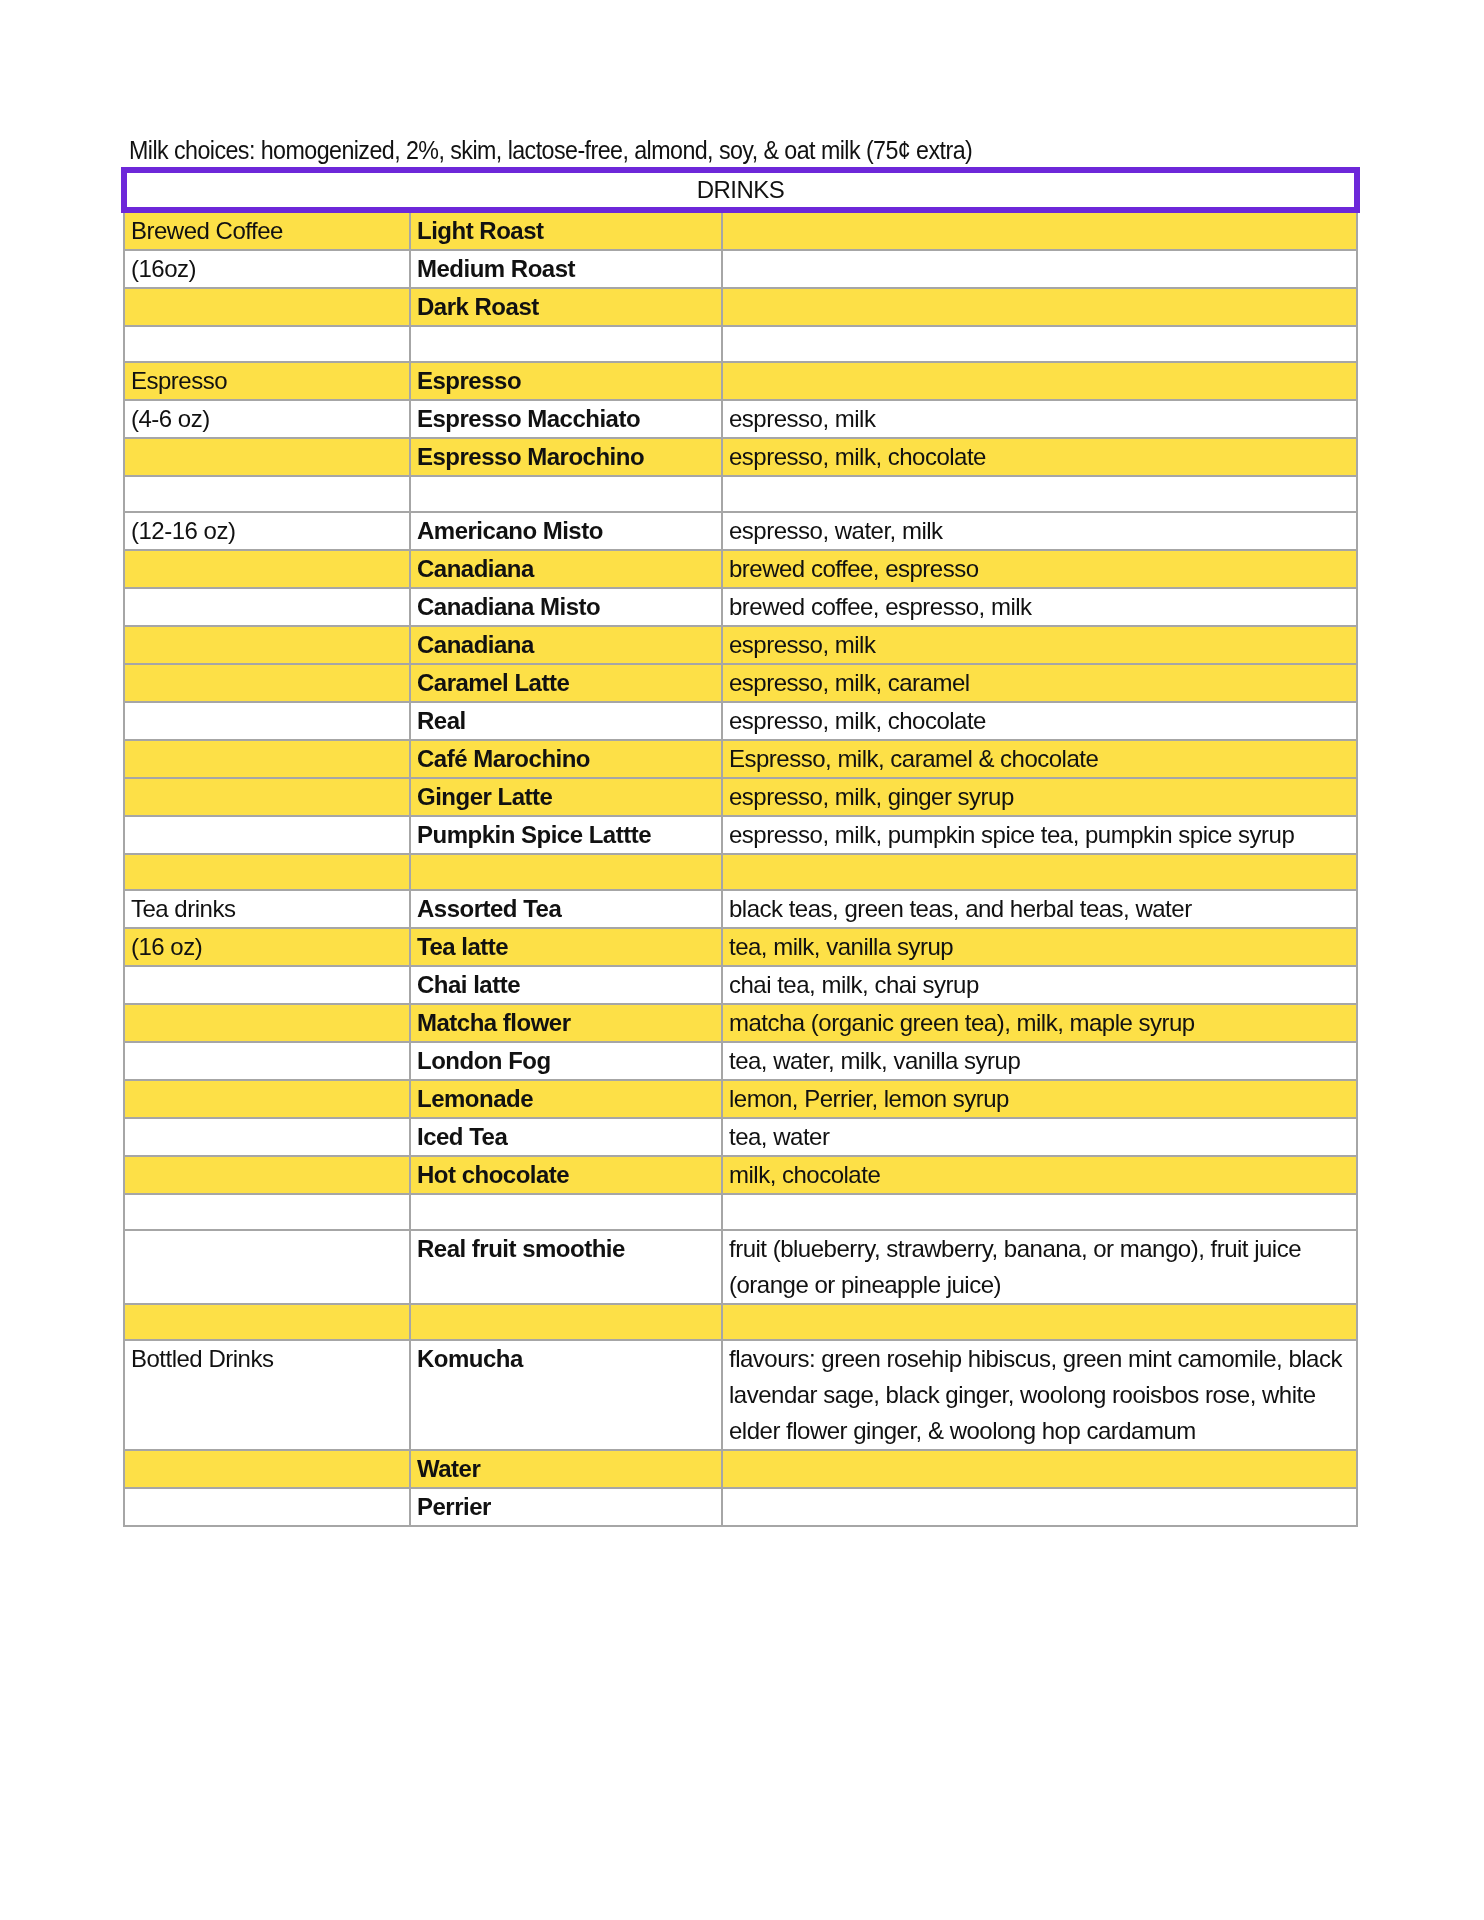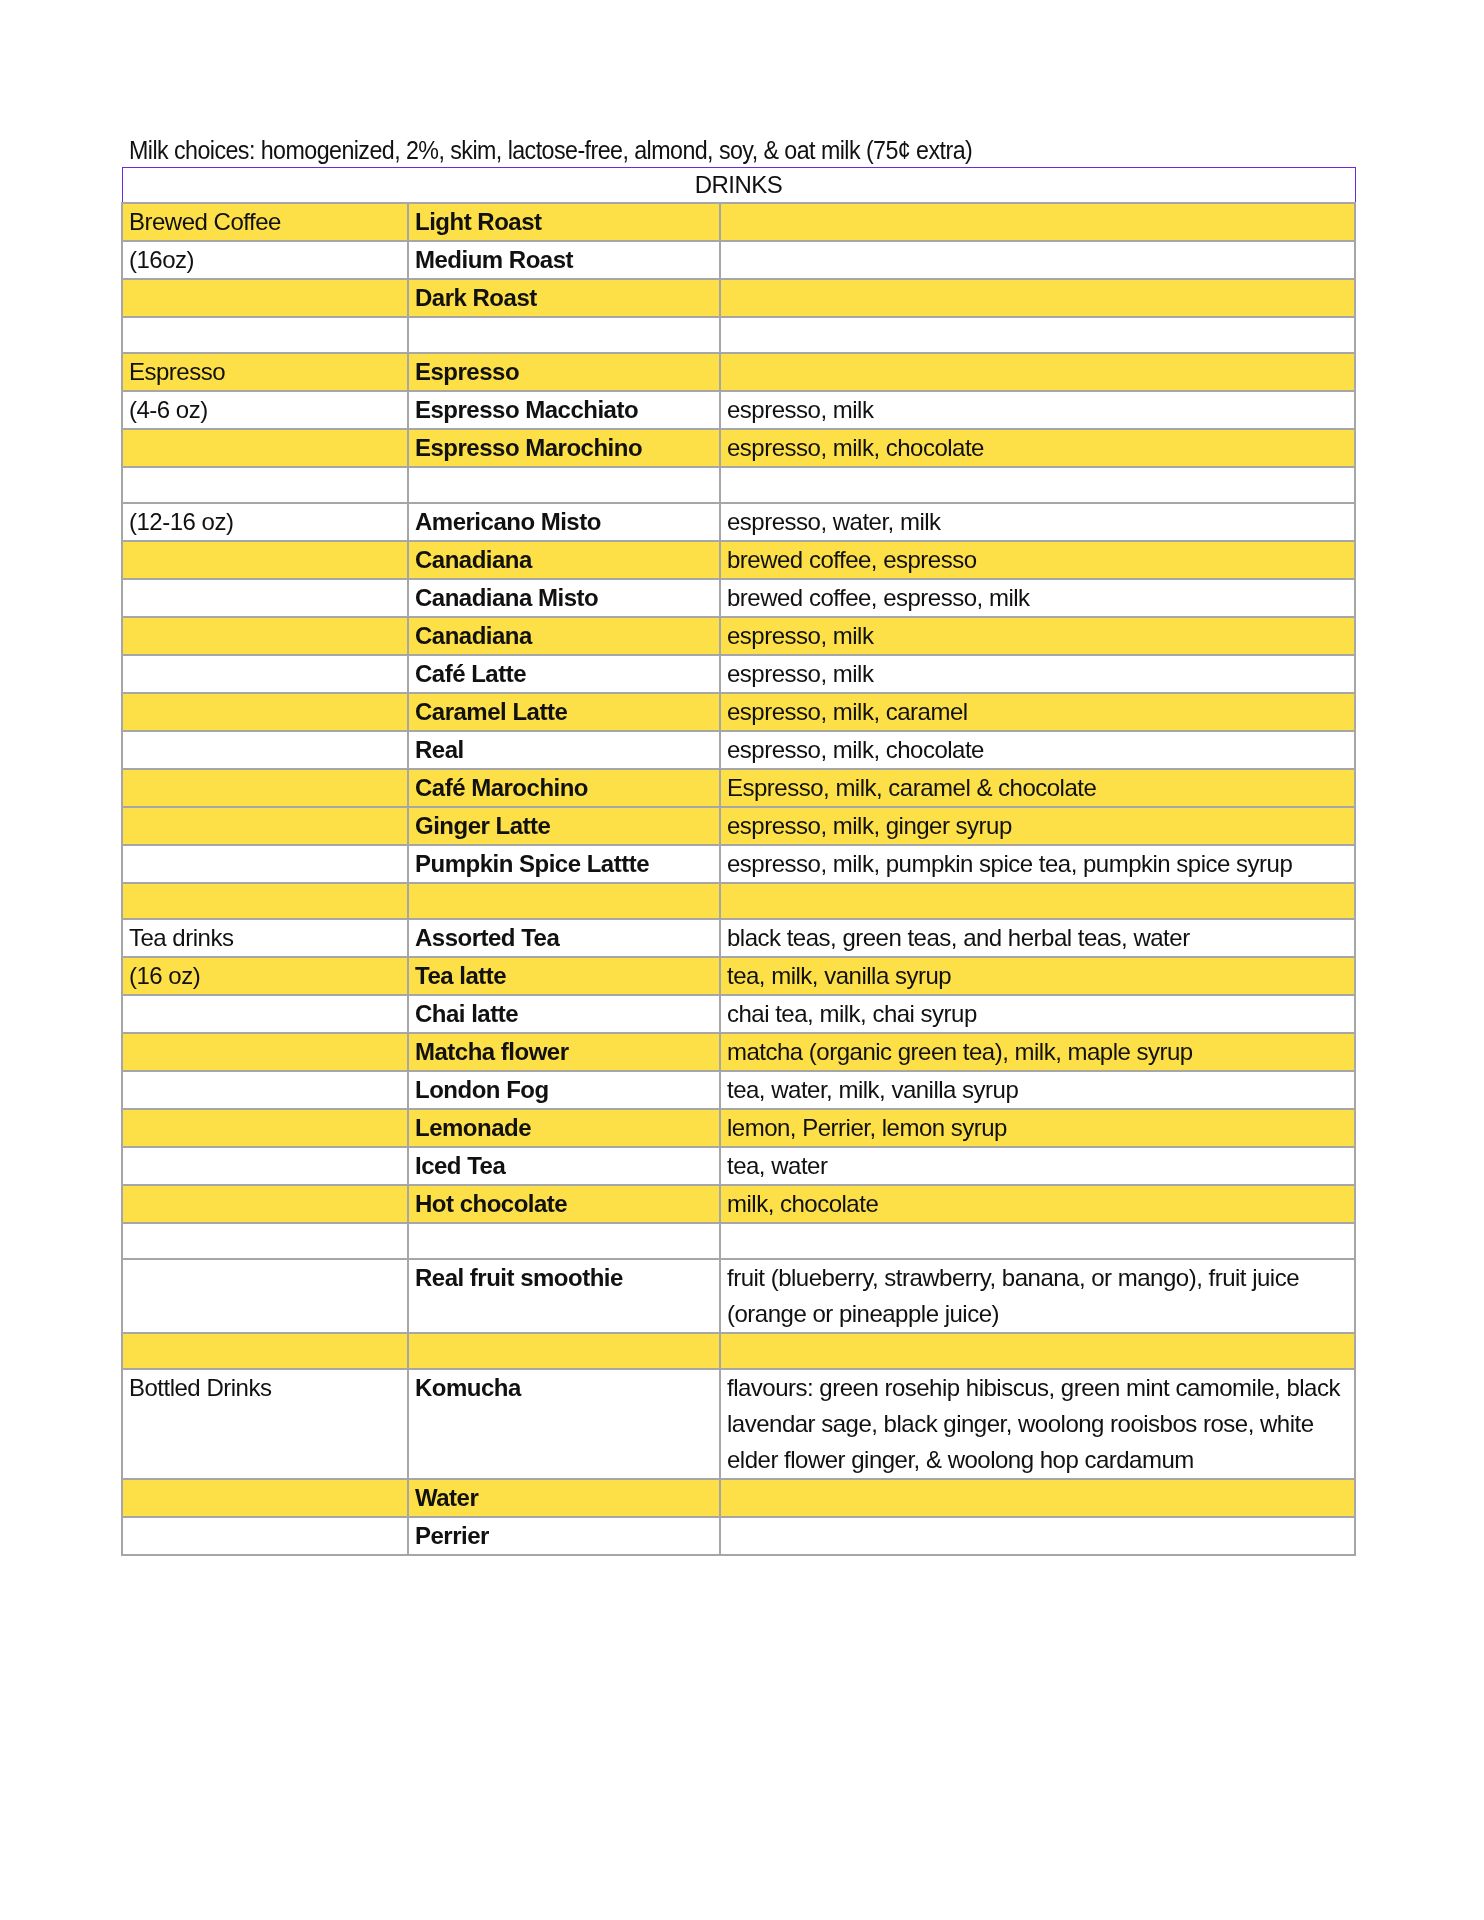--- a/index.html
+++ b/index.html
@@ -6,21 +6,21 @@
   body { width: 1484px; height: 1920px; position: relative; overflow: hidden;
          font-family: "Liberation Sans", sans-serif; color: #111; }
   .milk-note { position: absolute; left: 129px; top: 136px; font-size: 25px;
                letter-spacing: -0.6px; white-space: nowrap; transform: scaleX(0.93);
                transform-origin: left top; }
   .menu-table { position: absolute; left: 121px; top: 167px; width: 1233px;
                 border-collapse: collapse; table-layout: fixed; }
   .menu-table col.c1 { width: 286px; }
   .menu-table col.c2 { width: 312px; }
   .menu-table col.c3 { width: 635px; }
-  .hdr th { border: 1px solid #6d28d9; height: 34px; font-weight: normal; font-size: 24px;
+  .hdr th { border: 6px solid #6d28d9; height: 34px; font-weight: normal; font-size: 24px;
             text-align: center; padding: 0; letter-spacing: -0.5px; }
   .menu-table td { border: 2px solid #a6a6a6; font-size: 24px; padding: 0 6px;
                    vertical-align: top; line-height: 36px; letter-spacing: -0.5px;
                    height: 34px; }
   .menu-table tr.stripe td { background: #fde047; }
   .menu-table td.name { font-weight: bold; }
 </style>
 </head>
 <body>
 
@@ -91,25 +91,20 @@
       <tr>
         <td></td>
         <td class="name">Canadiana Misto</td>
         <td>brewed coffee, espresso, milk</td>
       </tr>
       <tr class="stripe">
         <td></td>
         <td class="name">Canadiana</td>
         <td>espresso, milk</td>
       </tr>
-      <tr>
-        <td></td>
-        <td class="name">Café Latte</td>
-        <td>espresso, milk</td>
-      </tr>
       <tr class="stripe">
         <td></td>
         <td class="name">Caramel Latte</td>
         <td>espresso, milk, caramel</td>
       </tr>
       <tr>
         <td></td>
         <td class="name">Real</td>
         <td>espresso, milk, chocolate</td>
       </tr>

